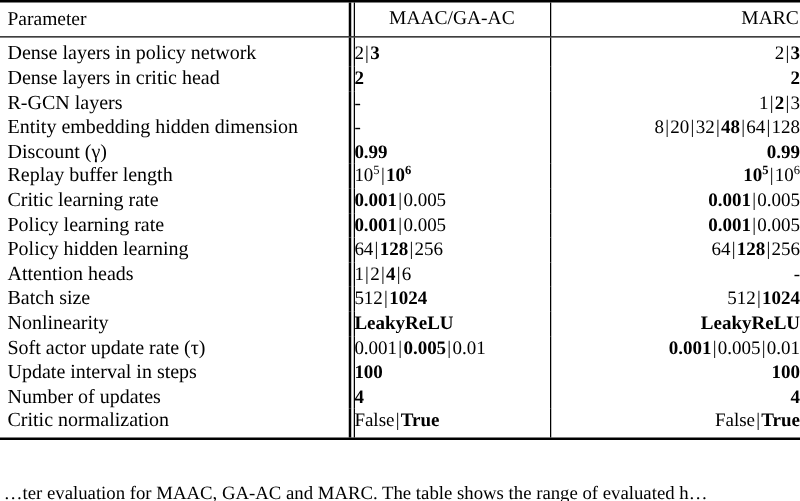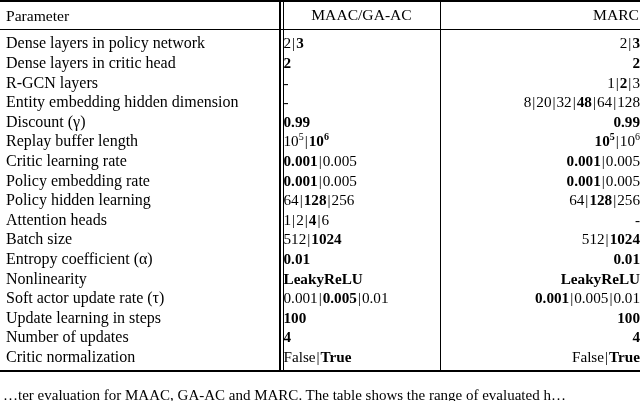--- a/index.html
+++ b/index.html
@@ -182,56 +182,51 @@
           <td class="col-param">Replay buffer length</td>
           <td class="col-a"><span>10<sup>5</sup></span><span class="sep">|</span><span class="b">10<sup>6</sup></span></td>
           <td class="col-b"><span class="b">10<sup>5</sup></span><span class="sep">|</span><span>10<sup>6</sup></span></td>
         </tr>
         <tr>
           <td class="col-param">Critic learning rate</td>
           <td class="col-a"><span class="b">0.001</span><span class="sep">|</span><span>0.005</span></td>
           <td class="col-b"><span class="b">0.001</span><span class="sep">|</span><span>0.005</span></td>
         </tr>
         <tr>
-          <td class="col-param">Policy embedding rate</td>
+          <td class="col-param">Policy learning rate</td>
           <td class="col-a"><span class="b">0.001</span><span class="sep">|</span><span>0.005</span></td>
           <td class="col-b"><span class="b">0.001</span><span class="sep">|</span><span>0.005</span></td>
         </tr>
         <tr>
           <td class="col-param">Policy hidden learning</td>
           <td class="col-a"><span>64</span><span class="sep">|</span><span class="b">128</span><span class="sep">|</span><span>256</span></td>
           <td class="col-b"><span>64</span><span class="sep">|</span><span class="b">128</span><span class="sep">|</span><span>256</span></td>
         </tr>
         <tr>
           <td class="col-param">Attention heads</td>
           <td class="col-a"><span>1</span><span class="sep">|</span><span>2</span><span class="sep">|</span><span class="b">4</span><span class="sep">|</span><span>6</span></td>
           <td class="col-b"><span>-</span></td>
         </tr>
         <tr>
           <td class="col-param">Batch size</td>
           <td class="col-a"><span>512</span><span class="sep">|</span><span class="b">1024</span></td>
           <td class="col-b"><span>512</span><span class="sep">|</span><span class="b">1024</span></td>
         </tr>
         <tr>
-          <td class="col-param">Entropy coefficient (α)</td>
-          <td class="col-a"><span class="b">0.01</span></td>
-          <td class="col-b"><span class="b">0.01</span></td>
-        </tr>
-        <tr>
           <td class="col-param">Nonlinearity</td>
           <td class="col-a"><span class="b">LeakyReLU</span></td>
           <td class="col-b"><span class="b">LeakyReLU</span></td>
         </tr>
         <tr>
           <td class="col-param">Soft actor update rate (τ)</td>
           <td class="col-a"><span>0.001</span><span class="sep">|</span><span class="b">0.005</span><span class="sep">|</span><span>0.01</span></td>
           <td class="col-b"><span class="b">0.001</span><span class="sep">|</span><span>0.005</span><span class="sep">|</span><span>0.01</span></td>
         </tr>
         <tr>
-          <td class="col-param">Update learning in steps</td>
+          <td class="col-param">Update interval in steps</td>
           <td class="col-a"><span class="b">100</span></td>
           <td class="col-b"><span class="b">100</span></td>
         </tr>
         <tr>
           <td class="col-param">Number of updates</td>
           <td class="col-a"><span class="b">4</span></td>
           <td class="col-b"><span class="b">4</span></td>
         </tr>
         <tr class="row-last">
           <td class="col-param">Critic normalization</td>

